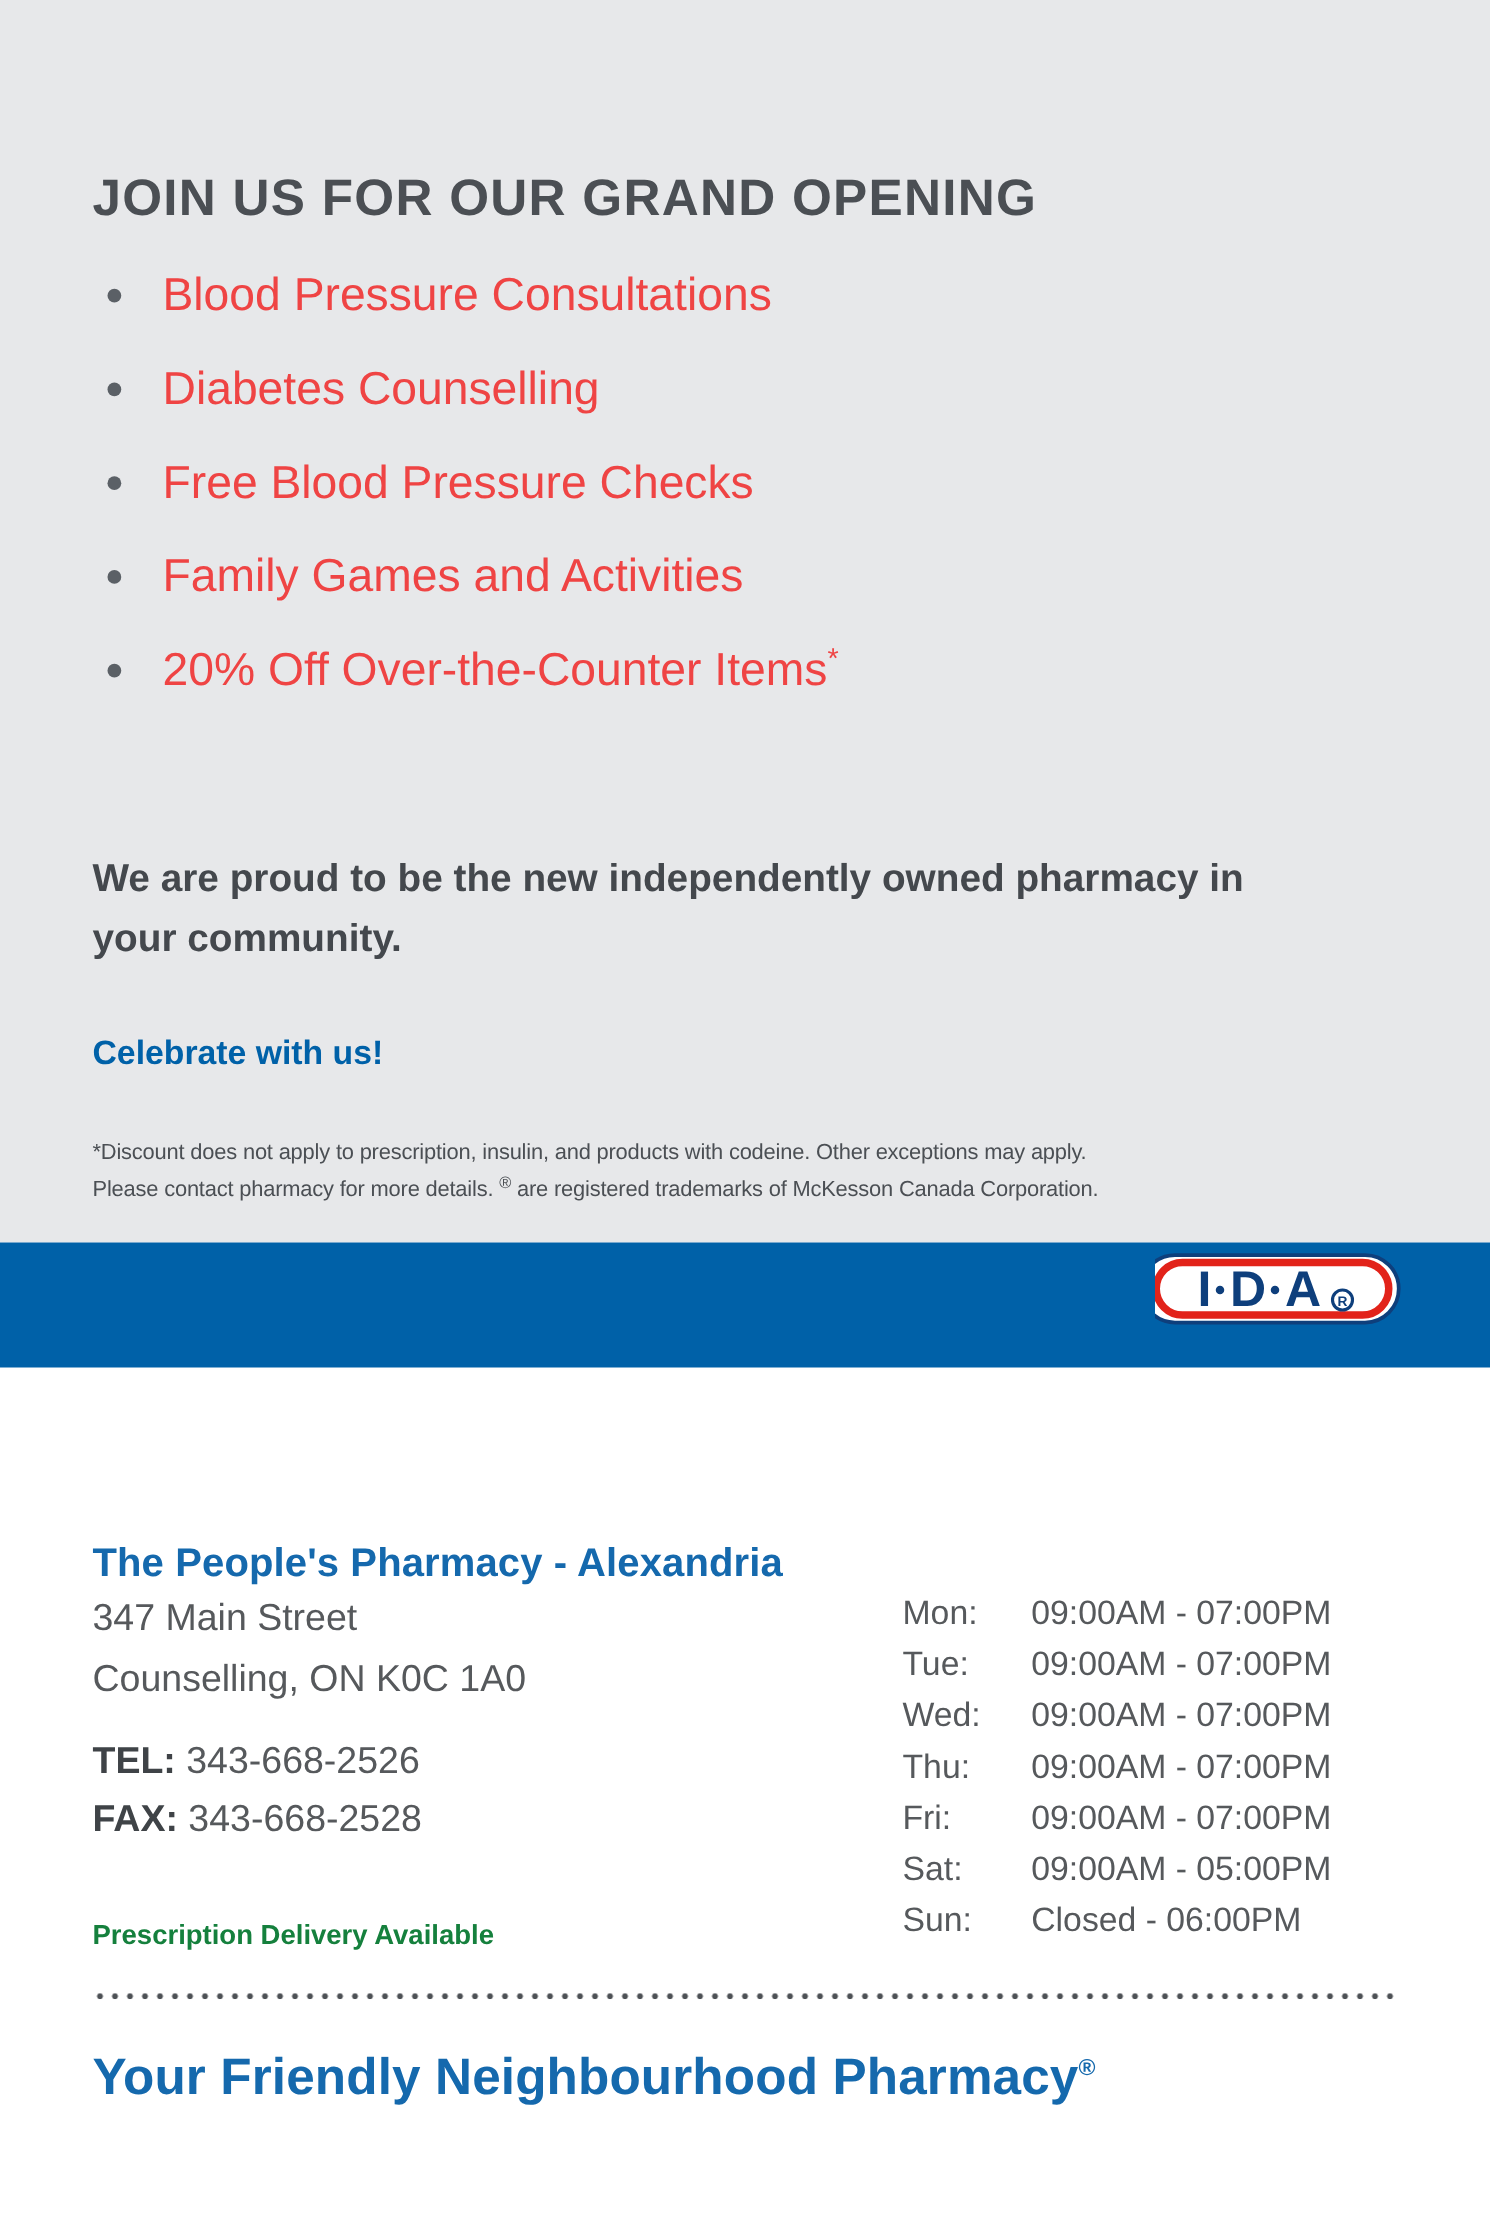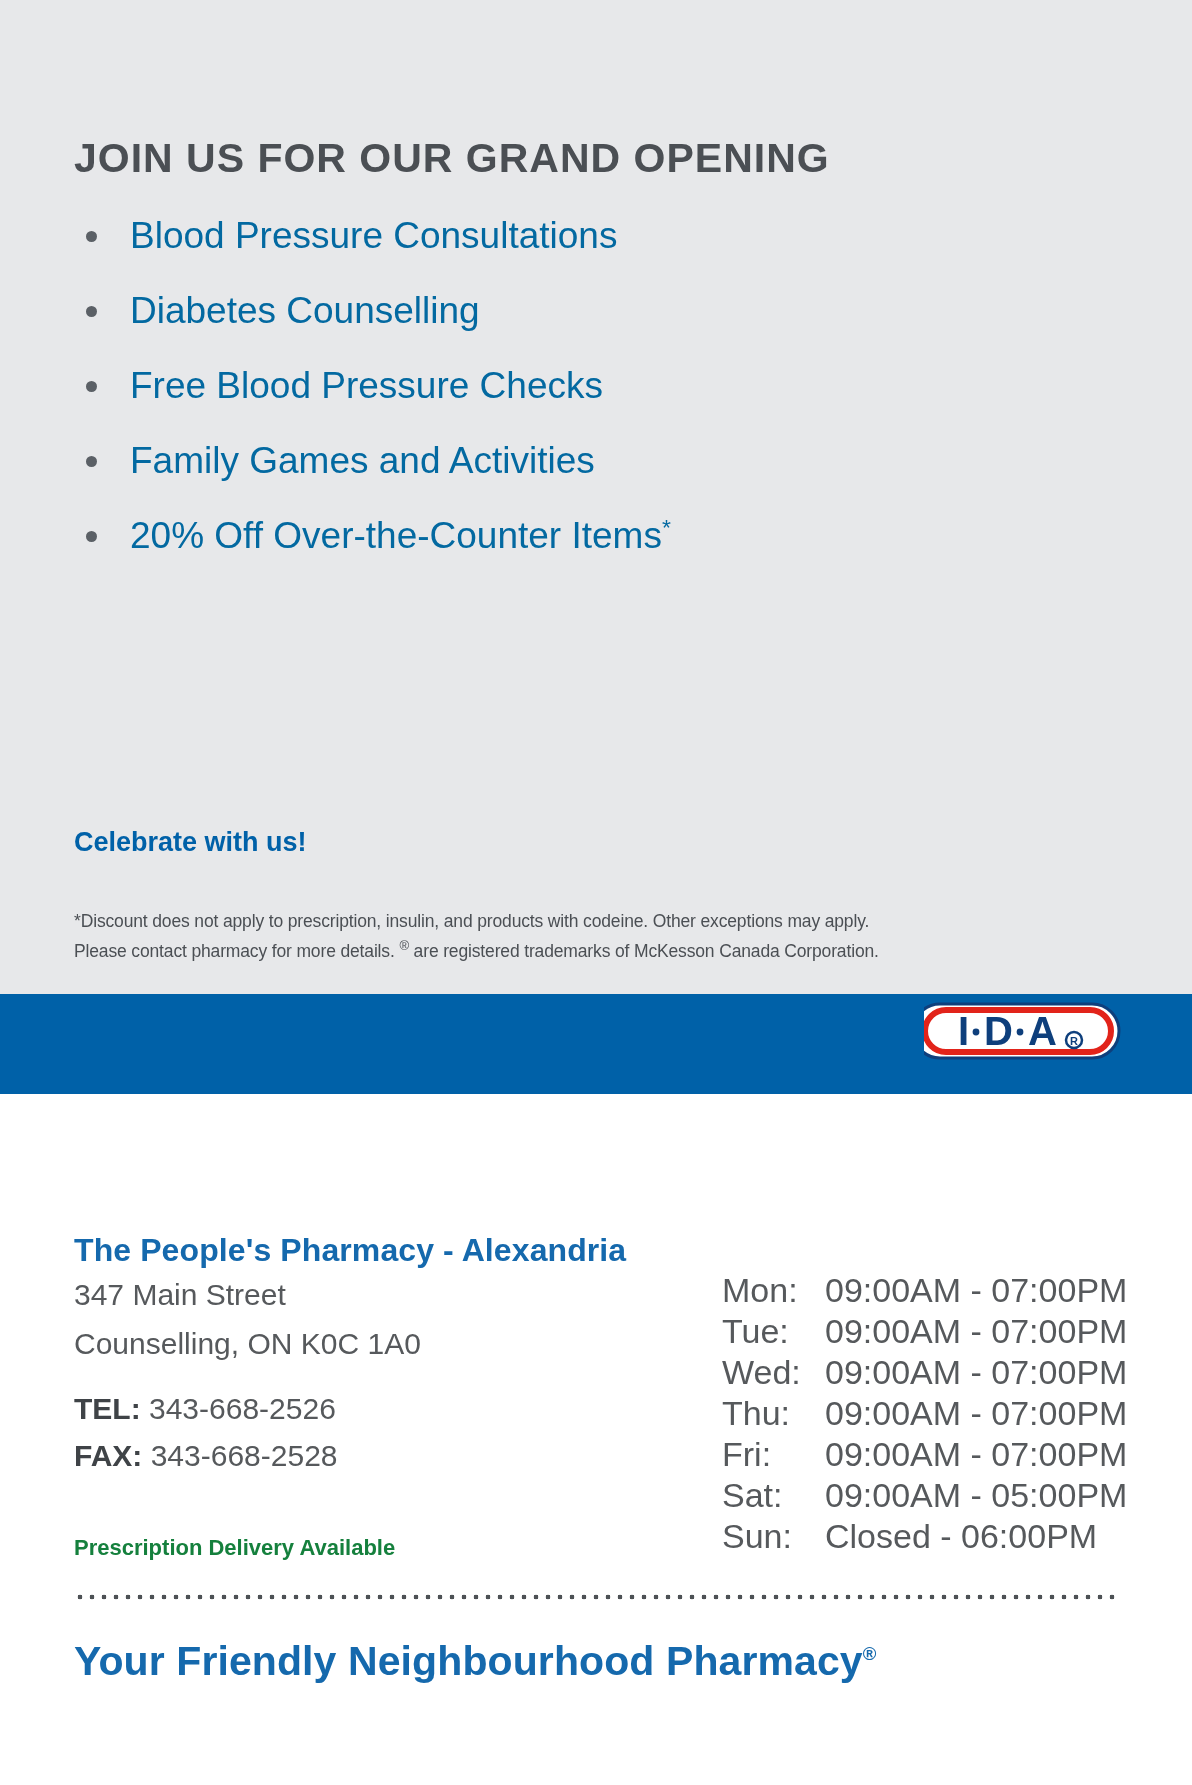--- a/index.html
+++ b/index.html
@@ -42,21 +42,21 @@
     position: absolute;
     left: 74px;
     top: 198px;
     list-style: none;
     margin: 0;
     padding: 0;
   }
   .bullets li {
     position: relative;
     font-size: 37px;
-    color: #0369a1;
+    color: #ef4444;
     line-height: 75px;
     padding-left: 56px;
     white-space: nowrap;
   }
   .bullets li .dot {
     position: absolute;
     left: 12px;
     top: 33px;
     width: 11px;
     height: 11px;
@@ -156,21 +156,21 @@
     top: 1535px;
     font-size: 22px;
     font-weight: bold;
     color: #15803d;
   }
 
   .hours {
     position: absolute;
     left: 722px;
     top: 1270px;
-    font-size: 34px;
+    font-size: 27px;
     color: #56595c;
     border-collapse: collapse;
   }
   .hours td {
     padding: 0;
     line-height: 41px;
     vertical-align: top;
     white-space: nowrap;
   }
   .hours td.day {
@@ -228,20 +228,21 @@
     <li>
       <span class="dot"></span>
       <span>Family Games and Activities</span>
     </li>
     <li>
       <span class="dot"></span>
       <span>20% Off Over-the-Counter Items</span><sup>*</sup>
     </li>
   </ul>
 
+  <p class="proud">We are proud to be the new independently owned pharmacy in your community.</p>
 
   <p class="celebrate">Celebrate with us!</p>
 
   <p class="disclaimer">
     <span>*Discount does not apply to prescription, insulin, and products with codeine. Other exceptions may apply.</span><br>
     <span>Please contact pharmacy for more details. </span><sup>®</sup><span> are registered trademarks of McKesson Canada Corporation.</span>
   </p>
 
   <div class="blue-bar"></div>
 

